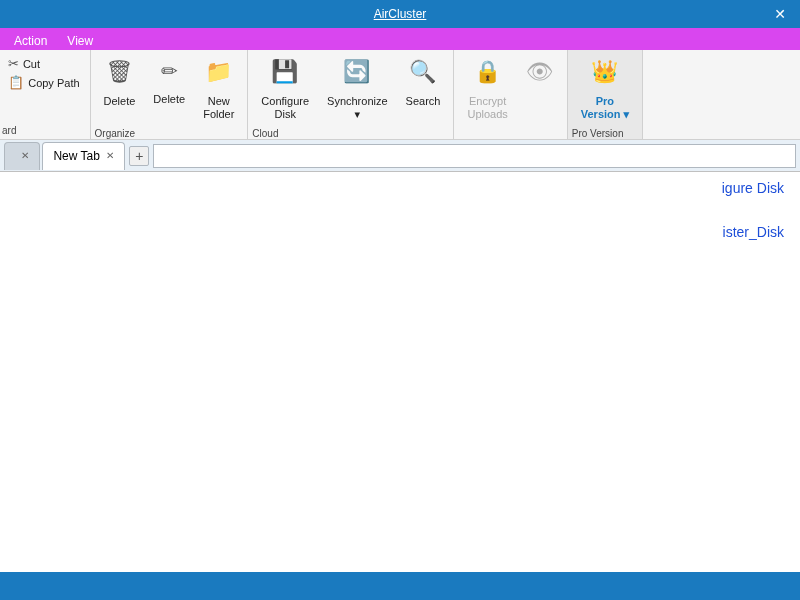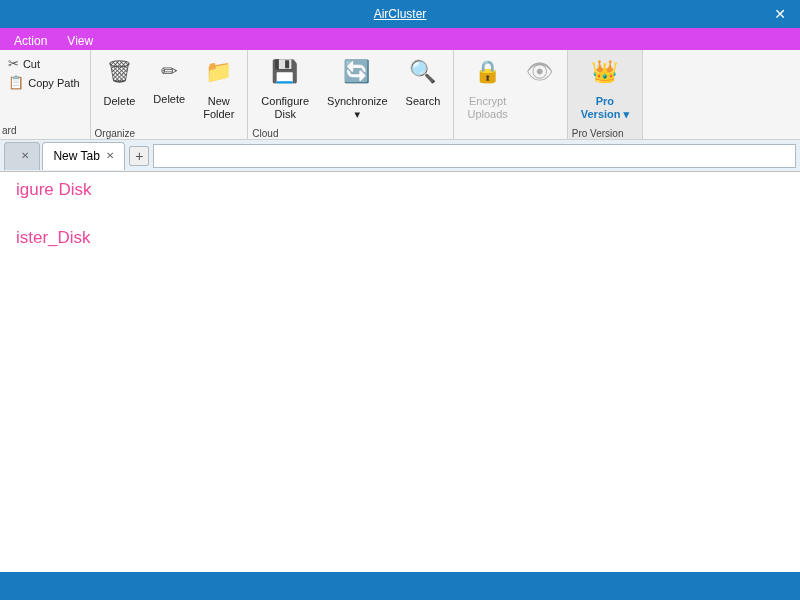--- a/index.html
+++ b/index.html
@@ -176,26 +176,27 @@
     
     .main-content {
       flex: 1;
       background: #fff;
       padding: 8px 16px;
       height: calc(600px - 28px - 22px - 90px - 32px - 28px);
       overflow-y: auto;
     }
 
     .content-link {
-      color: #ec4899;
+      color: #1d4ed8;
       text-decoration: none;
-      font-size: 17px;
+      font-size: 14px;
       display: block;
       margin-bottom: 10px;
       cursor: pointer;
+      text-align: right;
     }
 
     
     .status-bar {
       background: #1a7abf;
       height: 28px;
       position: absolute;
       bottom: 0;
       left: 0;
       right: 0;

